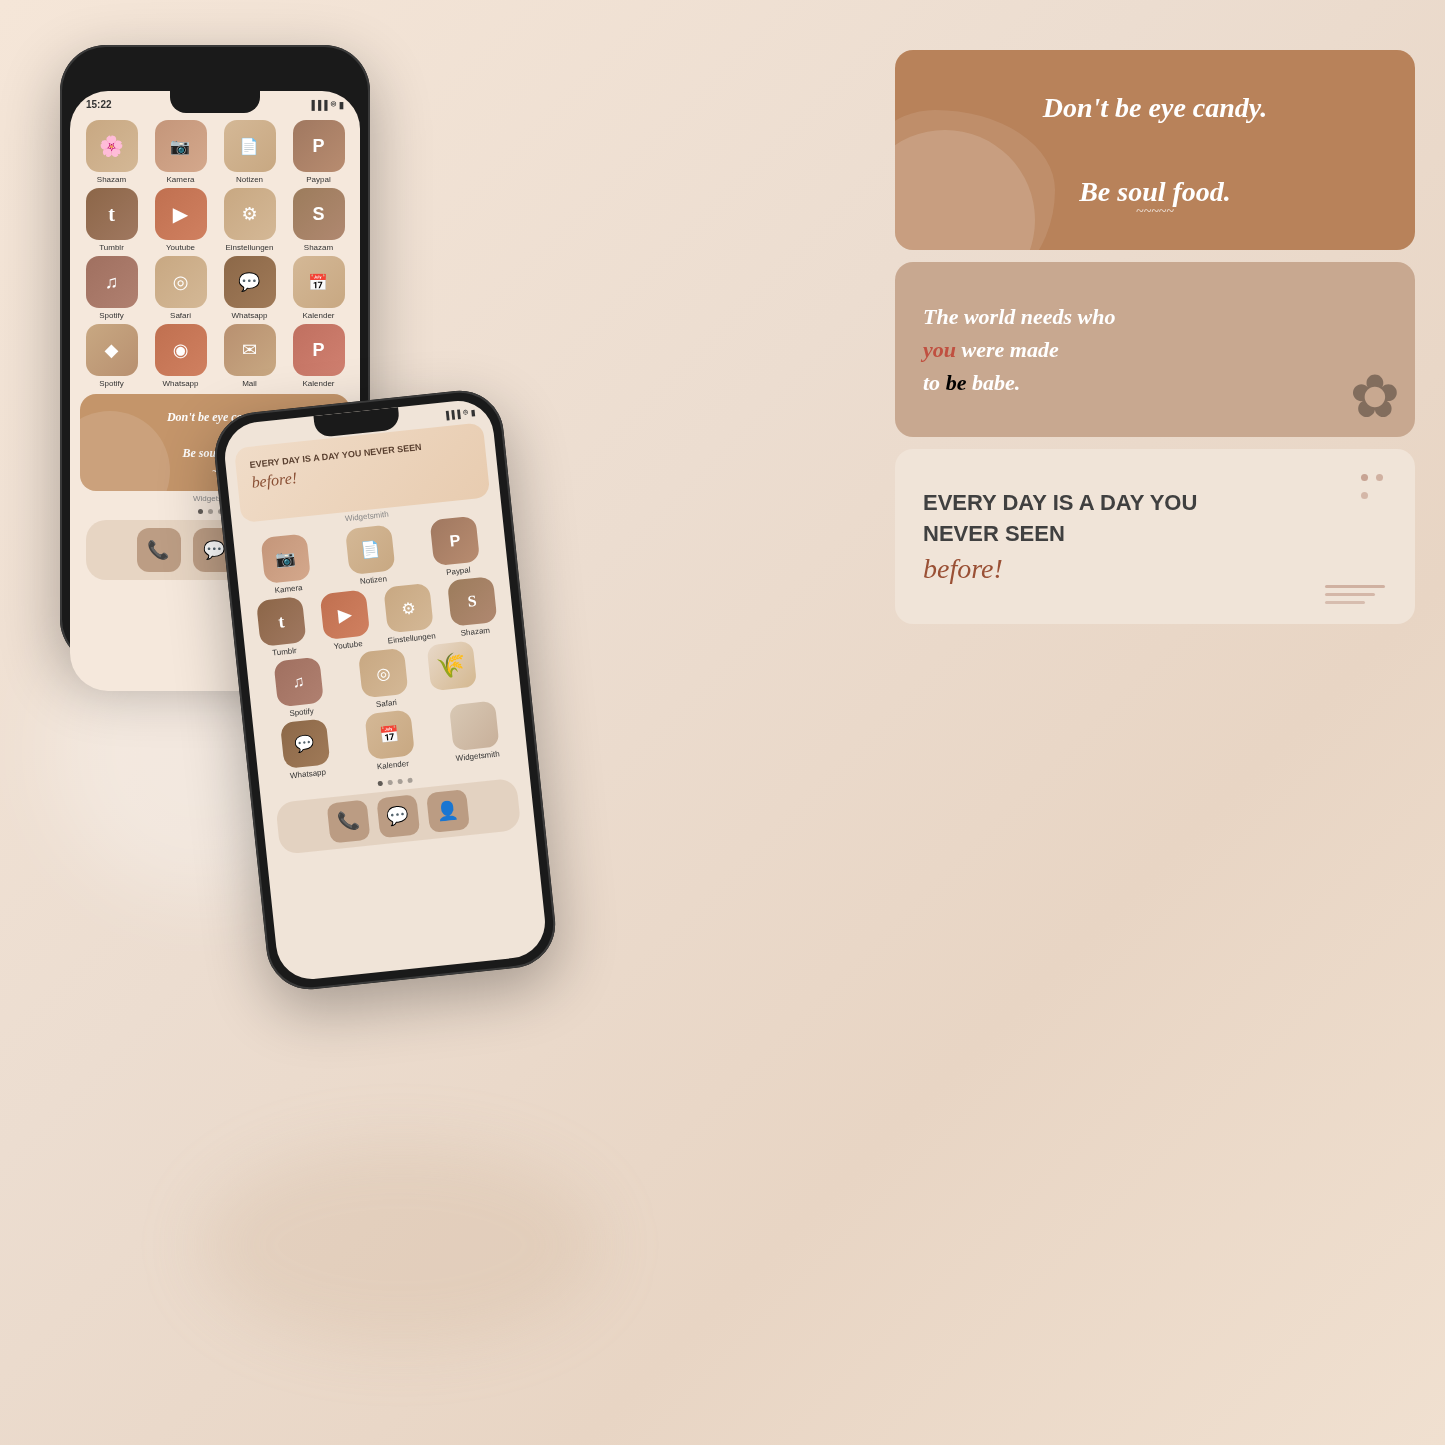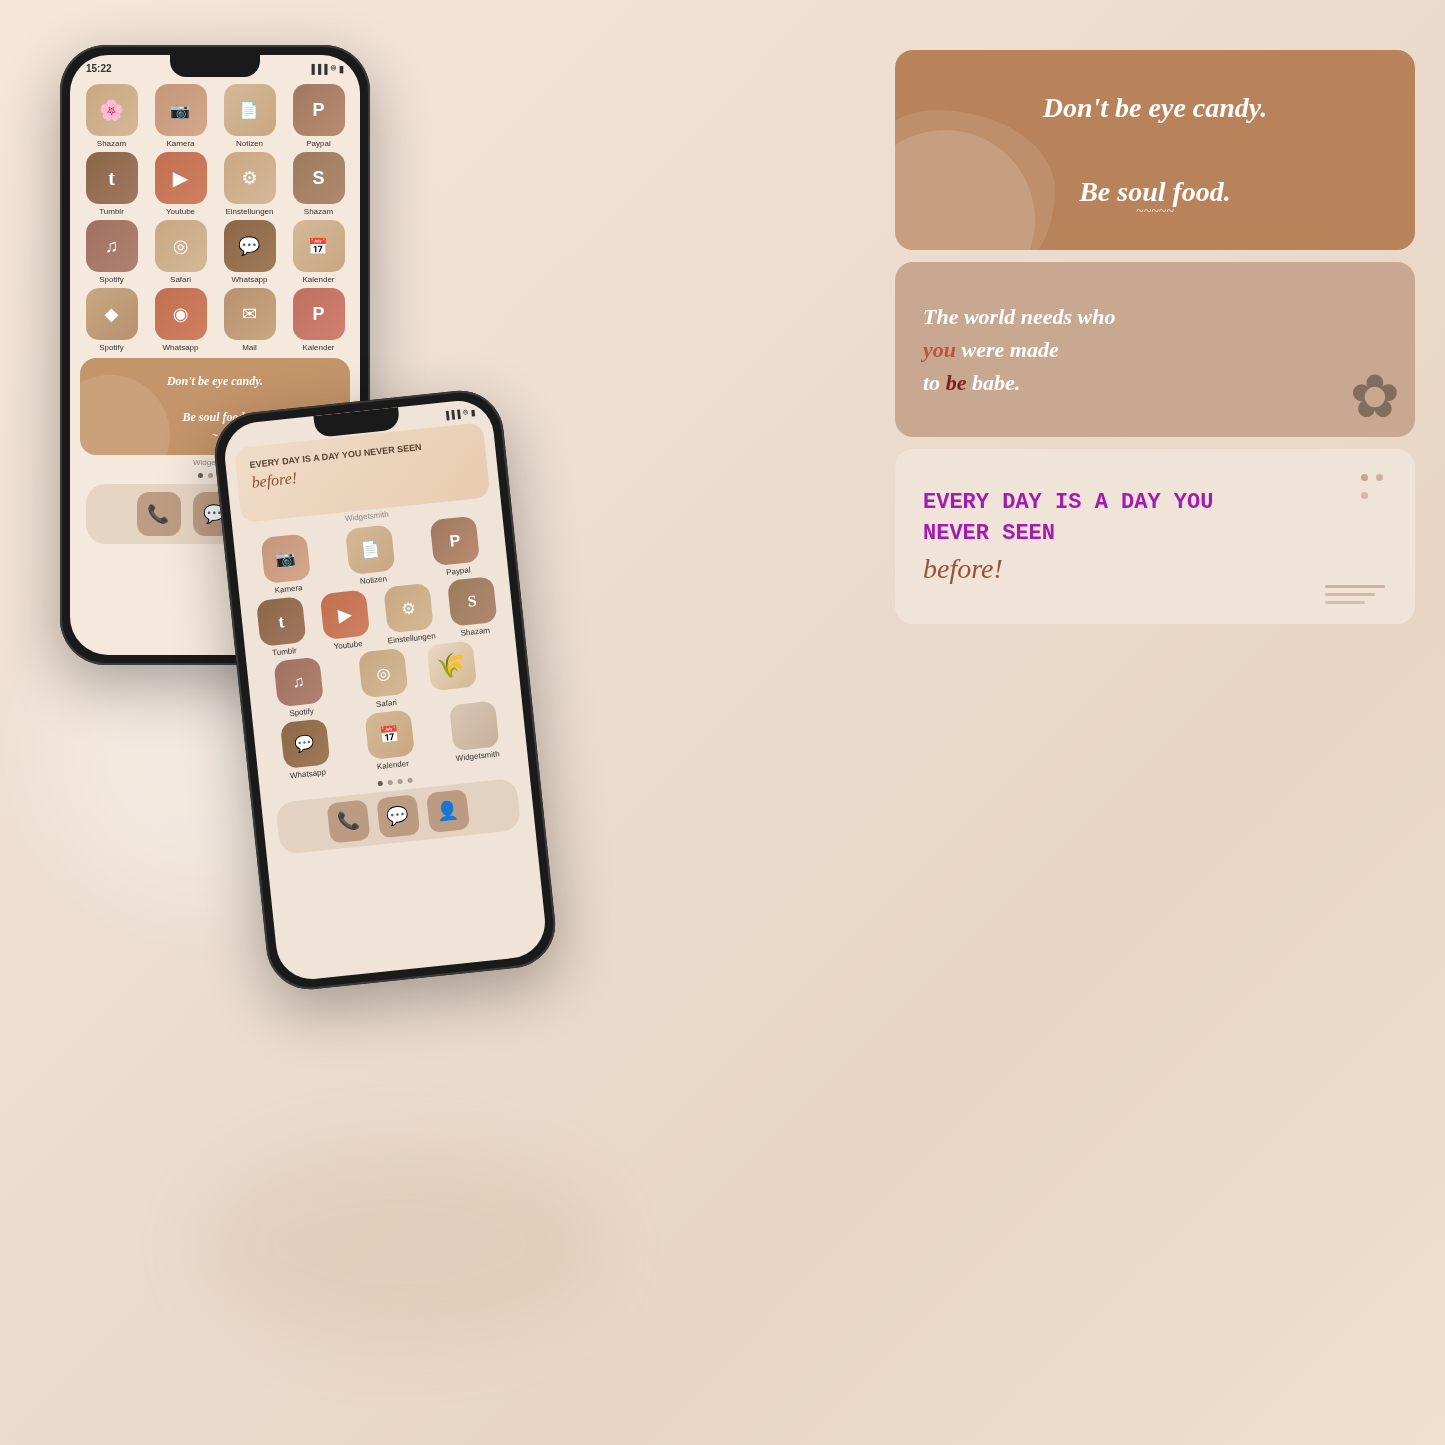--- a/index.html
+++ b/index.html
@@ -210,21 +210,21 @@
 
   </style>
 </head>
 <body>
 
 <div class="bg-blob1"></div>
 <div class="bg-blob2"></div>
 
 <div class="phone-wrapper" style="left:60px; top:45px;">
   <div class="phone" style="width:310px; height:620px; border-radius:46px;">
-    <div class="phone-screen" style="width:290px; height:600px; border-radius:38px; background:#f5e8dc;">
+    <div class="phone-screen" style="width:290px; height:600px; border-radius:38px; background:#f5e8dc;margin-top:36px;">
       <div class="notch" style="width:90px;"></div>
 
       <div class="status-bar">
         <span>15:22</span>
         <div class="status-icons">
           <span style="font-size:9px;">▐▐▐</span>
           <span style="font-size:9px;">⌾</span>
           <span style="font-size:9px;">▮</span>
         </div>
       </div>
@@ -448,38 +448,38 @@
 
     <div style="position:absolute; bottom:30px; left:50%; transform:translateX(-50%); color:white; font-size:14px; font-style:italic; opacity:0.8; white-space:nowrap;">~~~~~</div>
   </div>
 
   <div style="background:#c8a890; border-radius:18px; padding:24px 28px; position:relative; overflow:hidden; min-height:175px; display:flex; align-items:center;">
 
     <div style="position:absolute; right:15px; bottom:5px; font-size:60px; opacity:0.35;">✿</div>
     <div style="color:white; font-size:22px; font-weight:bold; font-style:italic; line-height:1.5; position:relative; z-index:1;">
       The world needs who<br>
       <span style="color:#c05040;">you</span> were made<br>
-      to <span style="color:#7f1d1d;">be</span> babe.
+      to <span style="color:#000000;">be</span> babe.
     </div>
   </div>
 
 
   <div style="background:#f0e4d8; border-radius:18px; padding:24px 28px; position:relative; overflow:hidden; min-height:175px; display:flex; align-items:flex-start; flex-direction:column; justify-content:center;">
 
     <div style="position:absolute; bottom:20px; right:30px; display:flex; flex-direction:column; gap:5px;">
       <div style="width:60px; height:3px; background:rgba(160,100,80,0.4); border-radius:2px;"></div>
       <div style="width:50px; height:3px; background:rgba(160,100,80,0.35); border-radius:2px;"></div>
       <div style="width:40px; height:3px; background:rgba(160,100,80,0.3); border-radius:2px;"></div>
     </div>
 
     <div style="position:absolute; top:20px; right:30px;">
       <span style="width:7px; height:7px; border-radius:50%; background:rgba(160,100,80,0.5); display:inline-block; margin:2px;"></span>
       <span style="width:7px; height:7px; border-radius:50%; background:rgba(160,100,80,0.4); display:inline-block; margin:2px;"></span>
       <br>
       <span style="width:7px; height:7px; border-radius:50%; background:rgba(160,100,80,0.35); display:inline-block; margin:2px;"></span>
     </div>
-    <div style="color:#a21caf; font-size:22px; font-weight:bold; font-family:Liberation Mono, monospace; line-height:1.4;">
+    <div style="color:#404040; font-size:22px; font-weight:bold; font-family:Liberation Sans, sans-serif; line-height:1.4;">
       EVERY DAY IS A DAY YOU<br>NEVER SEEN
     </div>
     <div style="font-family:Georgia, serif; font-style:italic; font-size:28px; color:#9a5035; margin-top:4px;">before!</div>
   </div>
 
 </div>
 
 </body></html>

